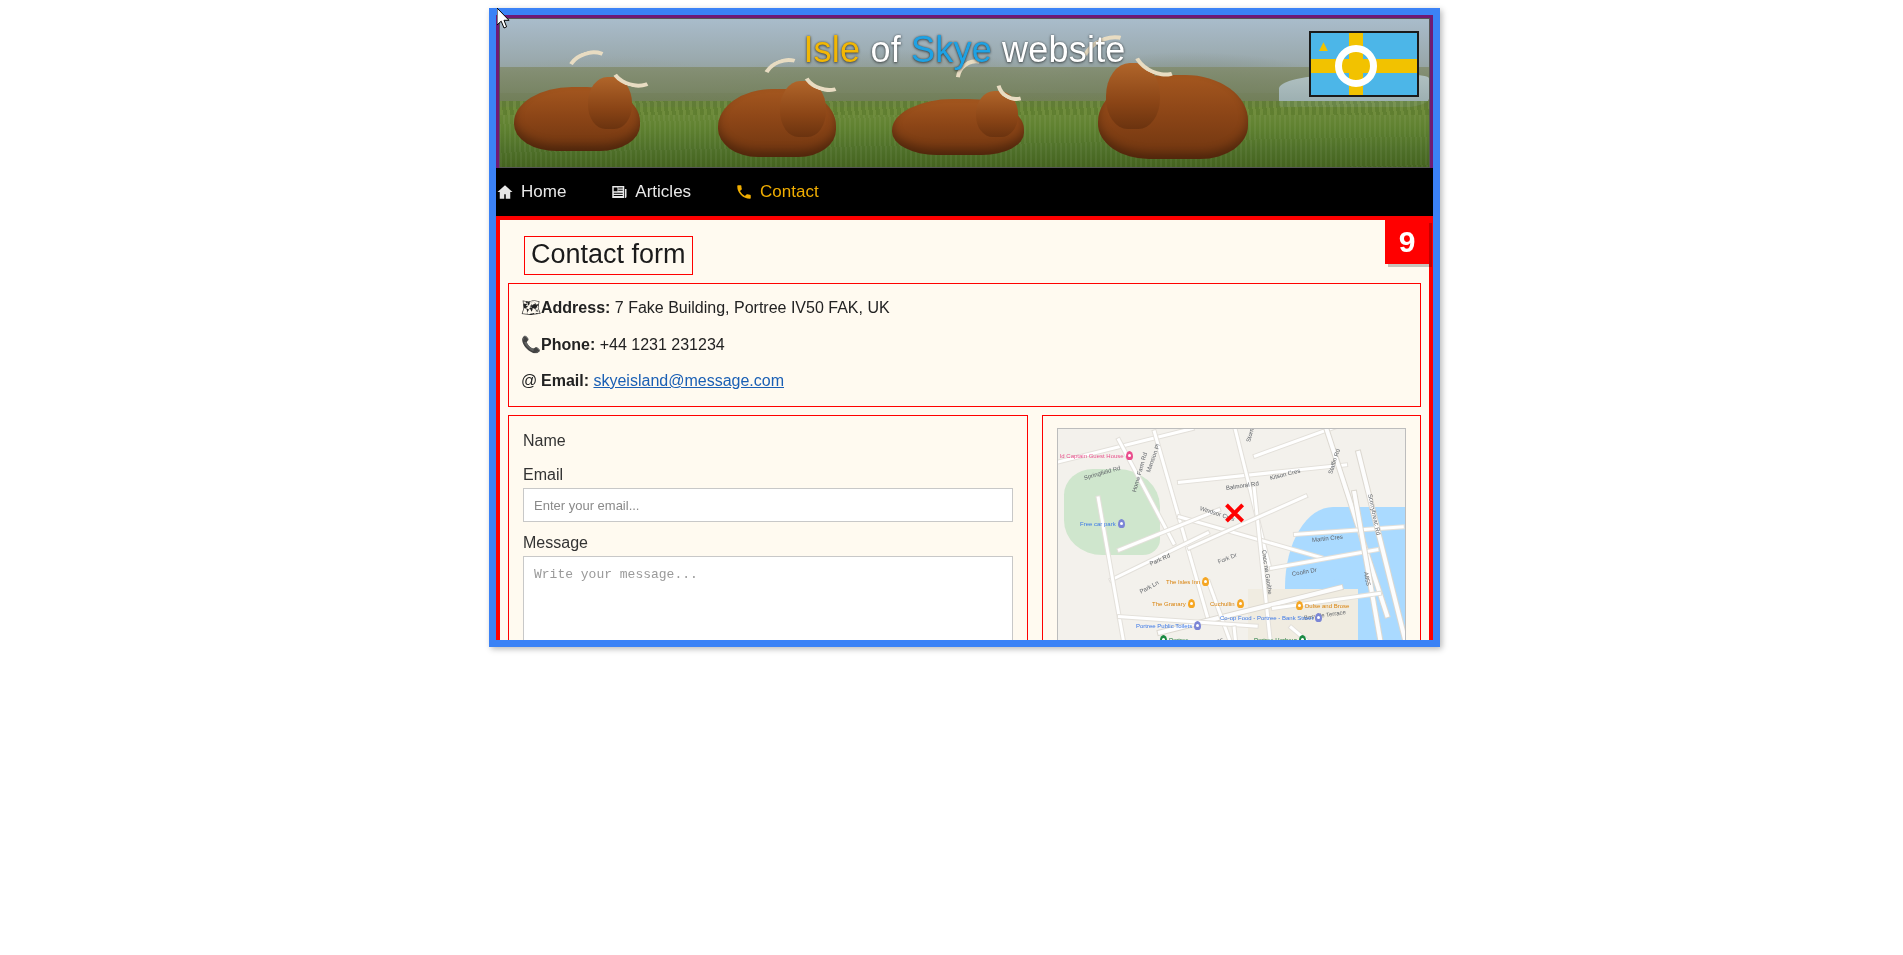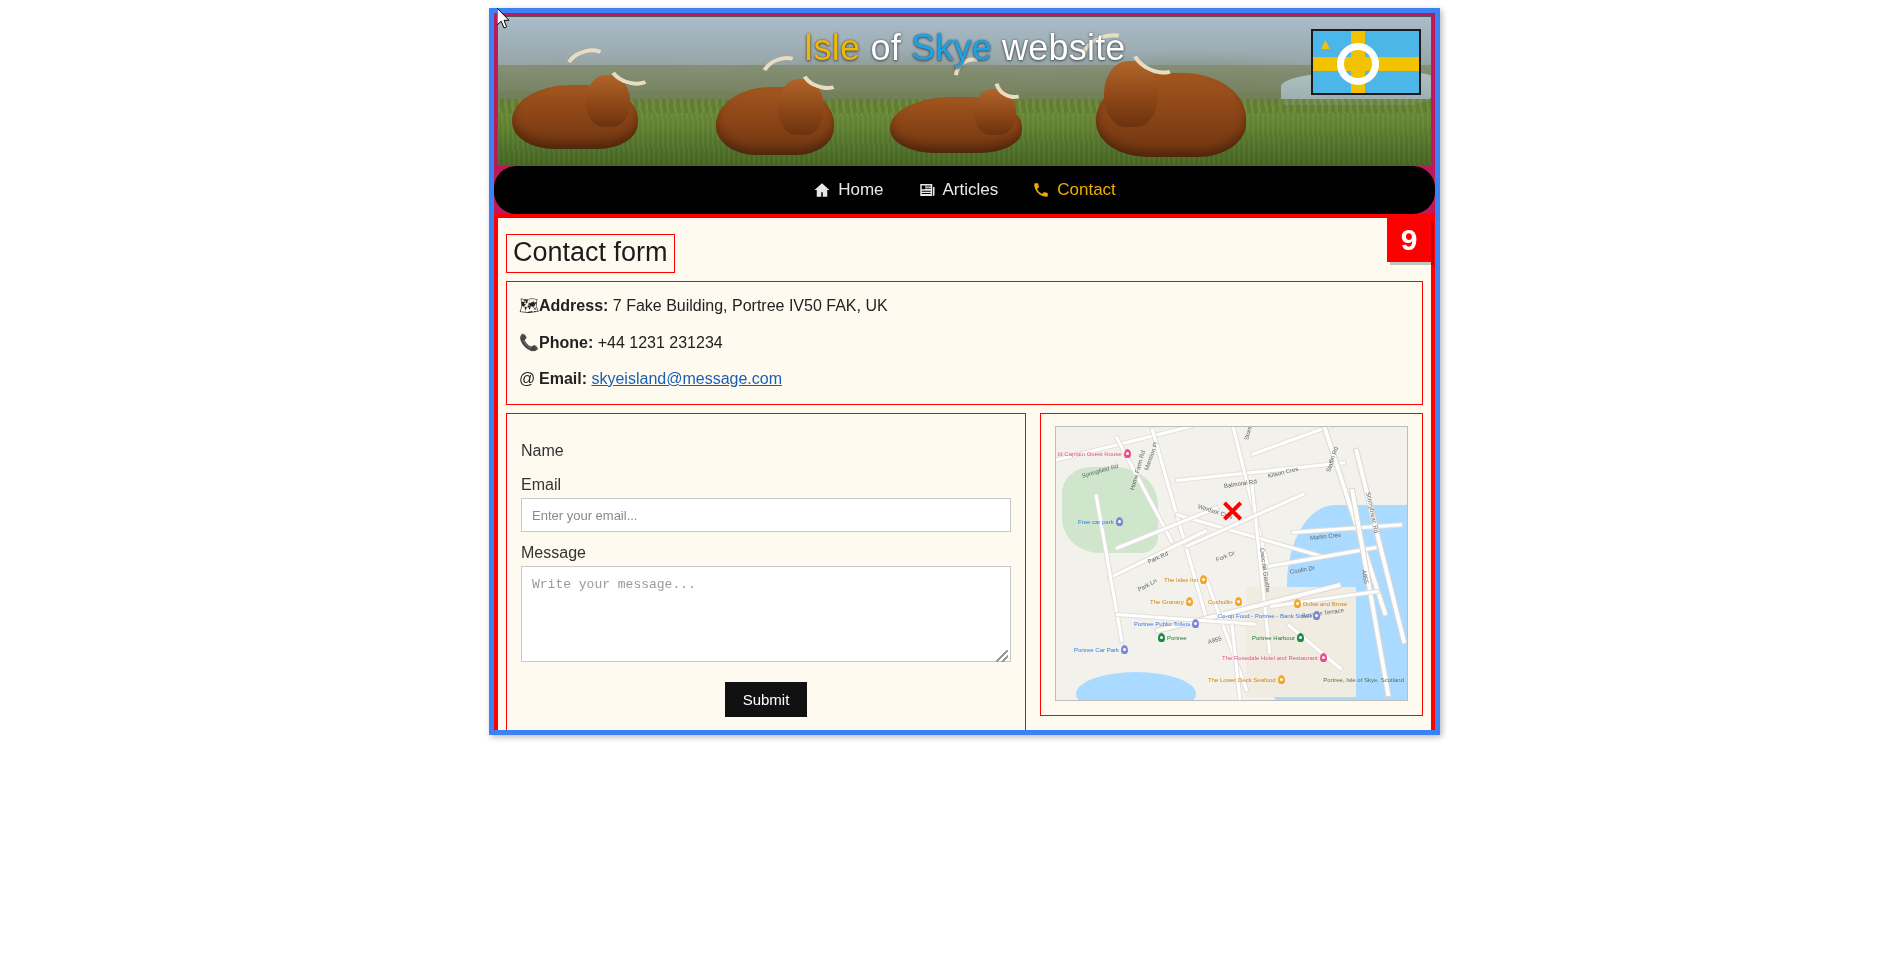--- a/index.html
+++ b/index.html
@@ -14,23 +14,23 @@
   #viewport {
     position: relative;
     width: 1903px; height: 955px;
     background: #ffffff;
   }
 
   
   #page {
     position: absolute;
     left: 489px; top: 8px;
-    width: 951px; height: 727px;
-    background: #be185d;
-    border: 5px solid #3b82f6;
+    width: 951px; height: 639px;
+    background: #701a75;
+    border: 7px solid #3b82f6;
     box-shadow: 2px 2px 6px rgba(0,0,0,.28);
     overflow: hidden;
   }
 
   
   .banner {
     position: relative;
     margin: 3px 3px 0 3px;
     height: 150px;
     border: 1px solid #555;
@@ -146,23 +146,22 @@
   }
   .flag-ship{
     position:absolute; left:5px; top:5px; width:24px; height:16px;
     color:#f2c200; font-size:15px; line-height:16px;
   }
 
   
   .nav {
     background:#000000;
     height:48px;
-    display:flex; align-items:center; justify-content:center;
-    gap:34px;
-    border-radius:22px;
+    display:flex; align-items:center; 
+    gap:44px;
   }
   .nav a {
     display:flex; align-items:center; gap:7px;
     color:#e8e8e8; text-decoration:none;
     font-size:17px;
   }
   .nav a.active { color:#f0ad00; }
   .nav .ico { display:inline-flex; width:18px; height:18px; }
   .nav svg { width:18px; height:18px; }
 
@@ -183,21 +182,21 @@
     width:44px; height:44px;
     background:#ff0000; color:#ffffff;
     font-size:30px; font-weight:700;
     display:flex; align-items:center; justify-content:center;
     box-shadow: 3px 3px 0 rgba(0,0,0,.22);
     z-index: 5;
   }
 
   h1.page-title {
     display:inline-block;
-    margin: 16px 0 0 8px;
+    margin: 16px 0 0 24px;
     padding: 2px 6px 4px 6px;
     font-size:27px; font-weight:400; color:#1b1b1b;
     line-height:1.15;
   }
 
   .contact-block {
     margin: 8px 8px 0 8px;
     padding: 14px 12px 12px 12px;
     font-size:16px; color:#222;
   }
@@ -205,21 +204,21 @@
   .contact-block p:last-child { margin-bottom: 4px; }
   .contact-block b { font-weight:700; }
   .contact-block .gl { display:inline-block; width:20px; }
   .contact-block a { color:#1a5fb4; }
 
   .cols {
     display:flex; gap:14px;
     margin: 8px 8px 0 8px;
     align-items: flex-start;
   }
-  .col-form { width: 520px; padding: 28px 14px 20px 14px; }
+  .col-form { width: 520px; padding: 16px 14px 20px 14px; }
   .col-map  { flex:1; padding: 12px 14px 14px 14px; }
 
   label.fl { display:block; font-size:16px; color:#333; margin: 0 0 4px 0; }
   .fieldgap { height:12px; }
   input.txt, textarea.ta {
     width:100%;
     border:1px solid #c8c8c8;
     background:#ffffff;
     color:#111;
     font-size:13px;

